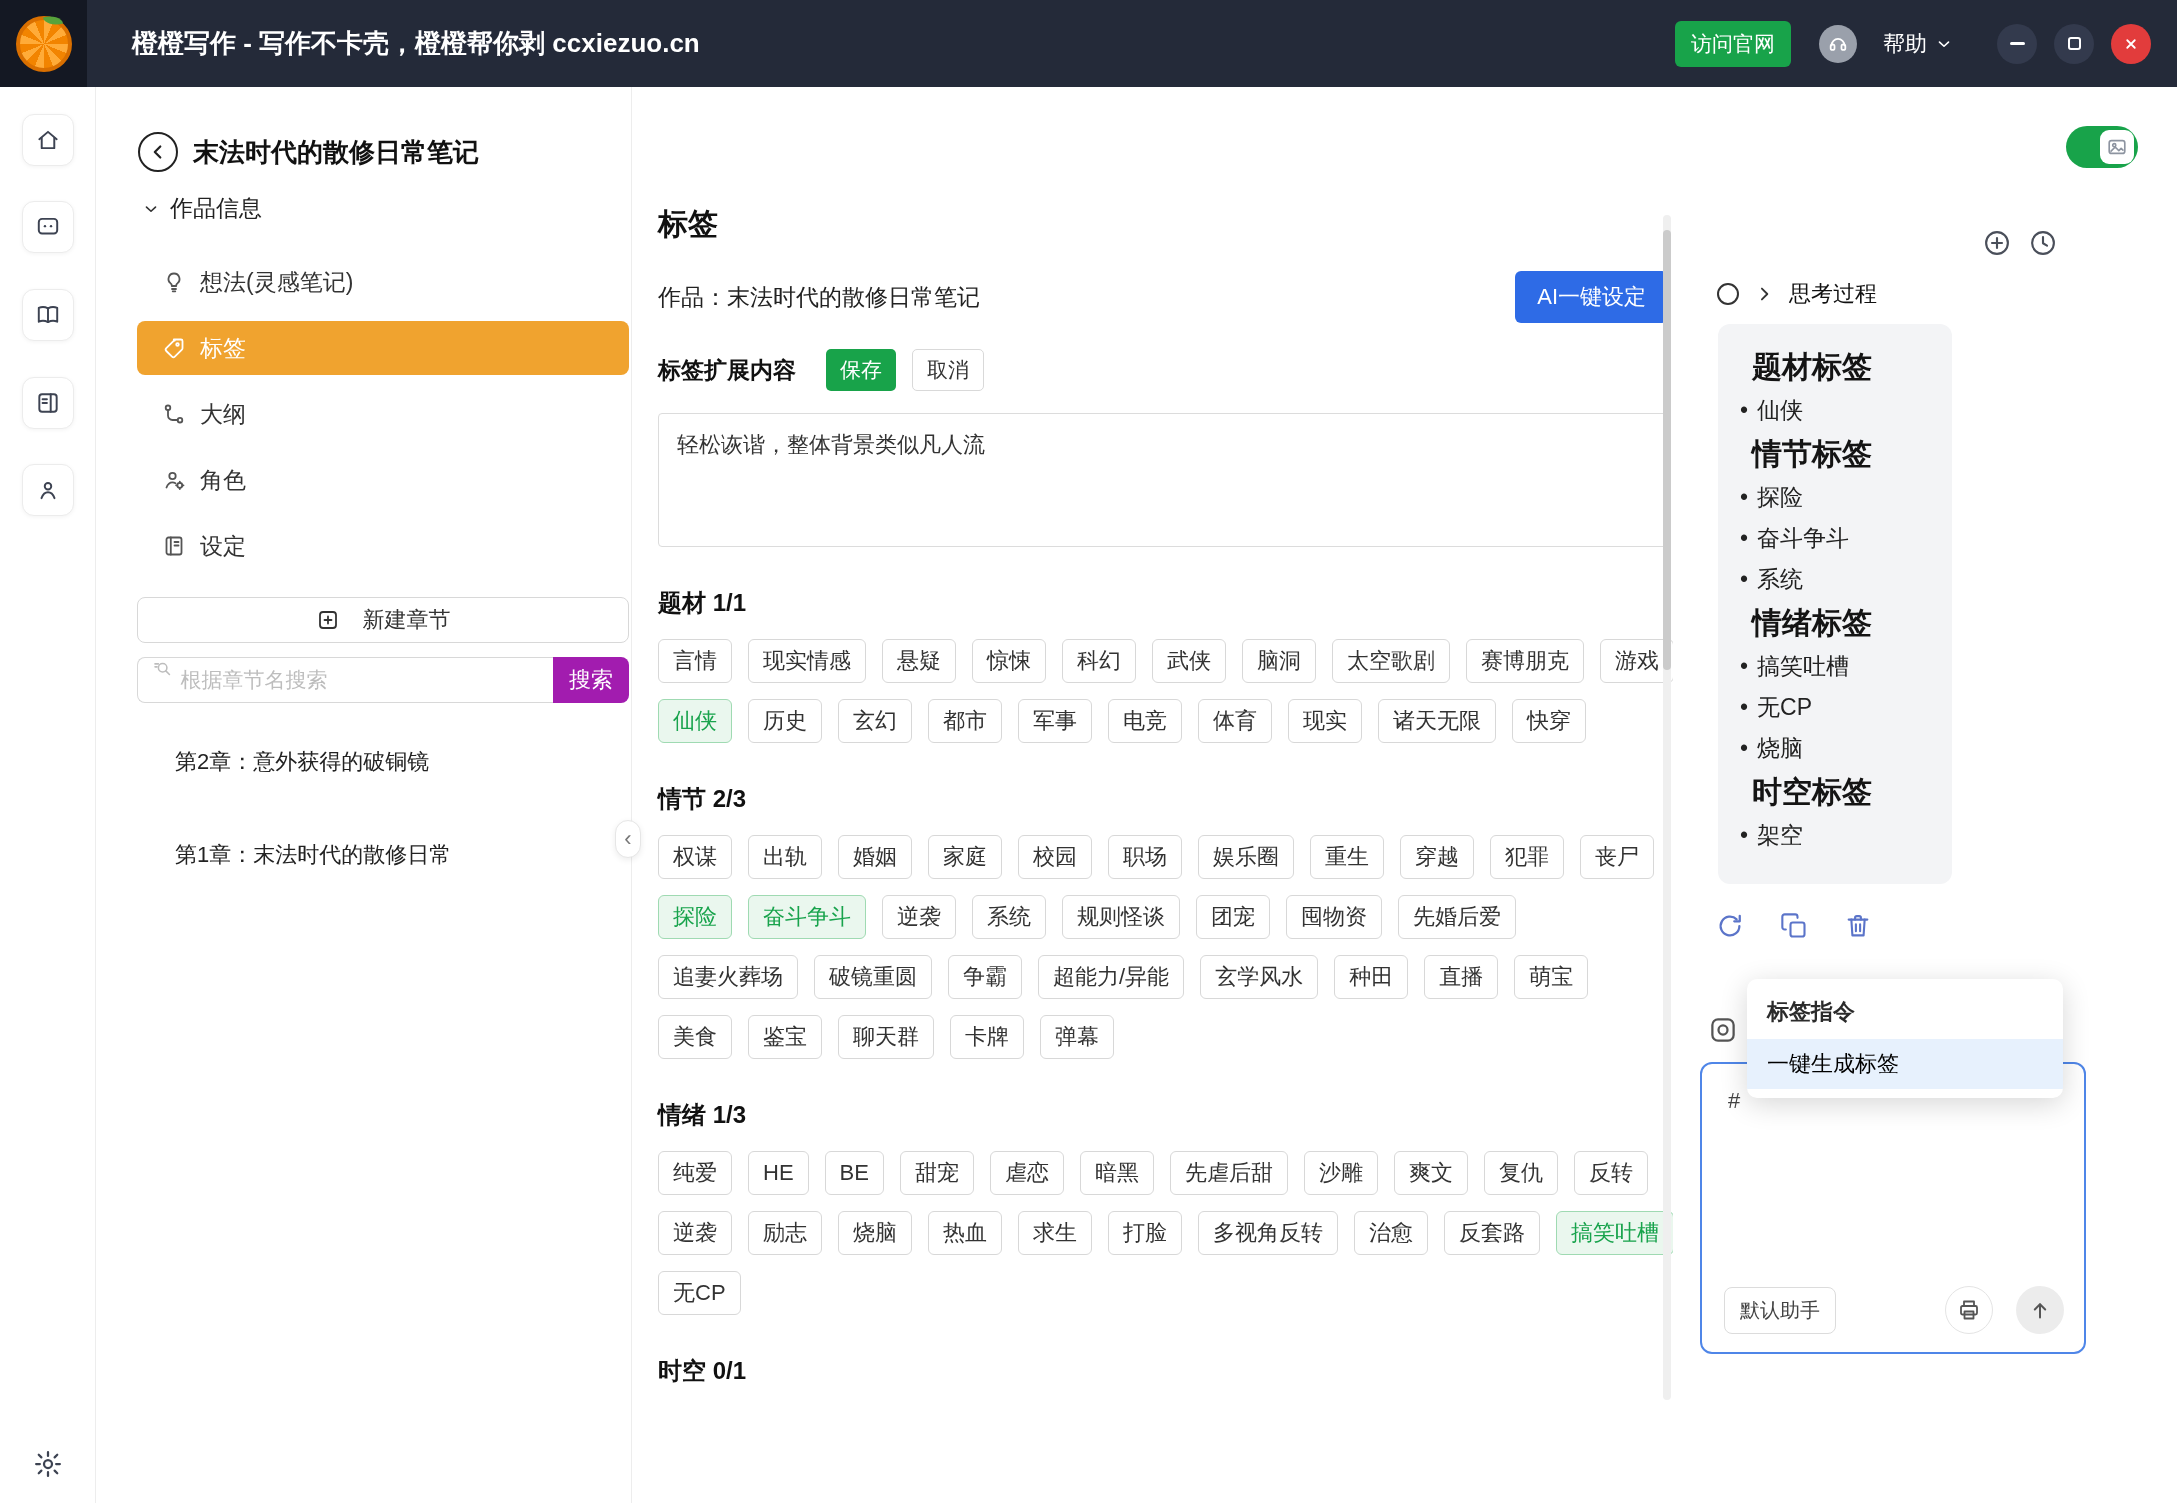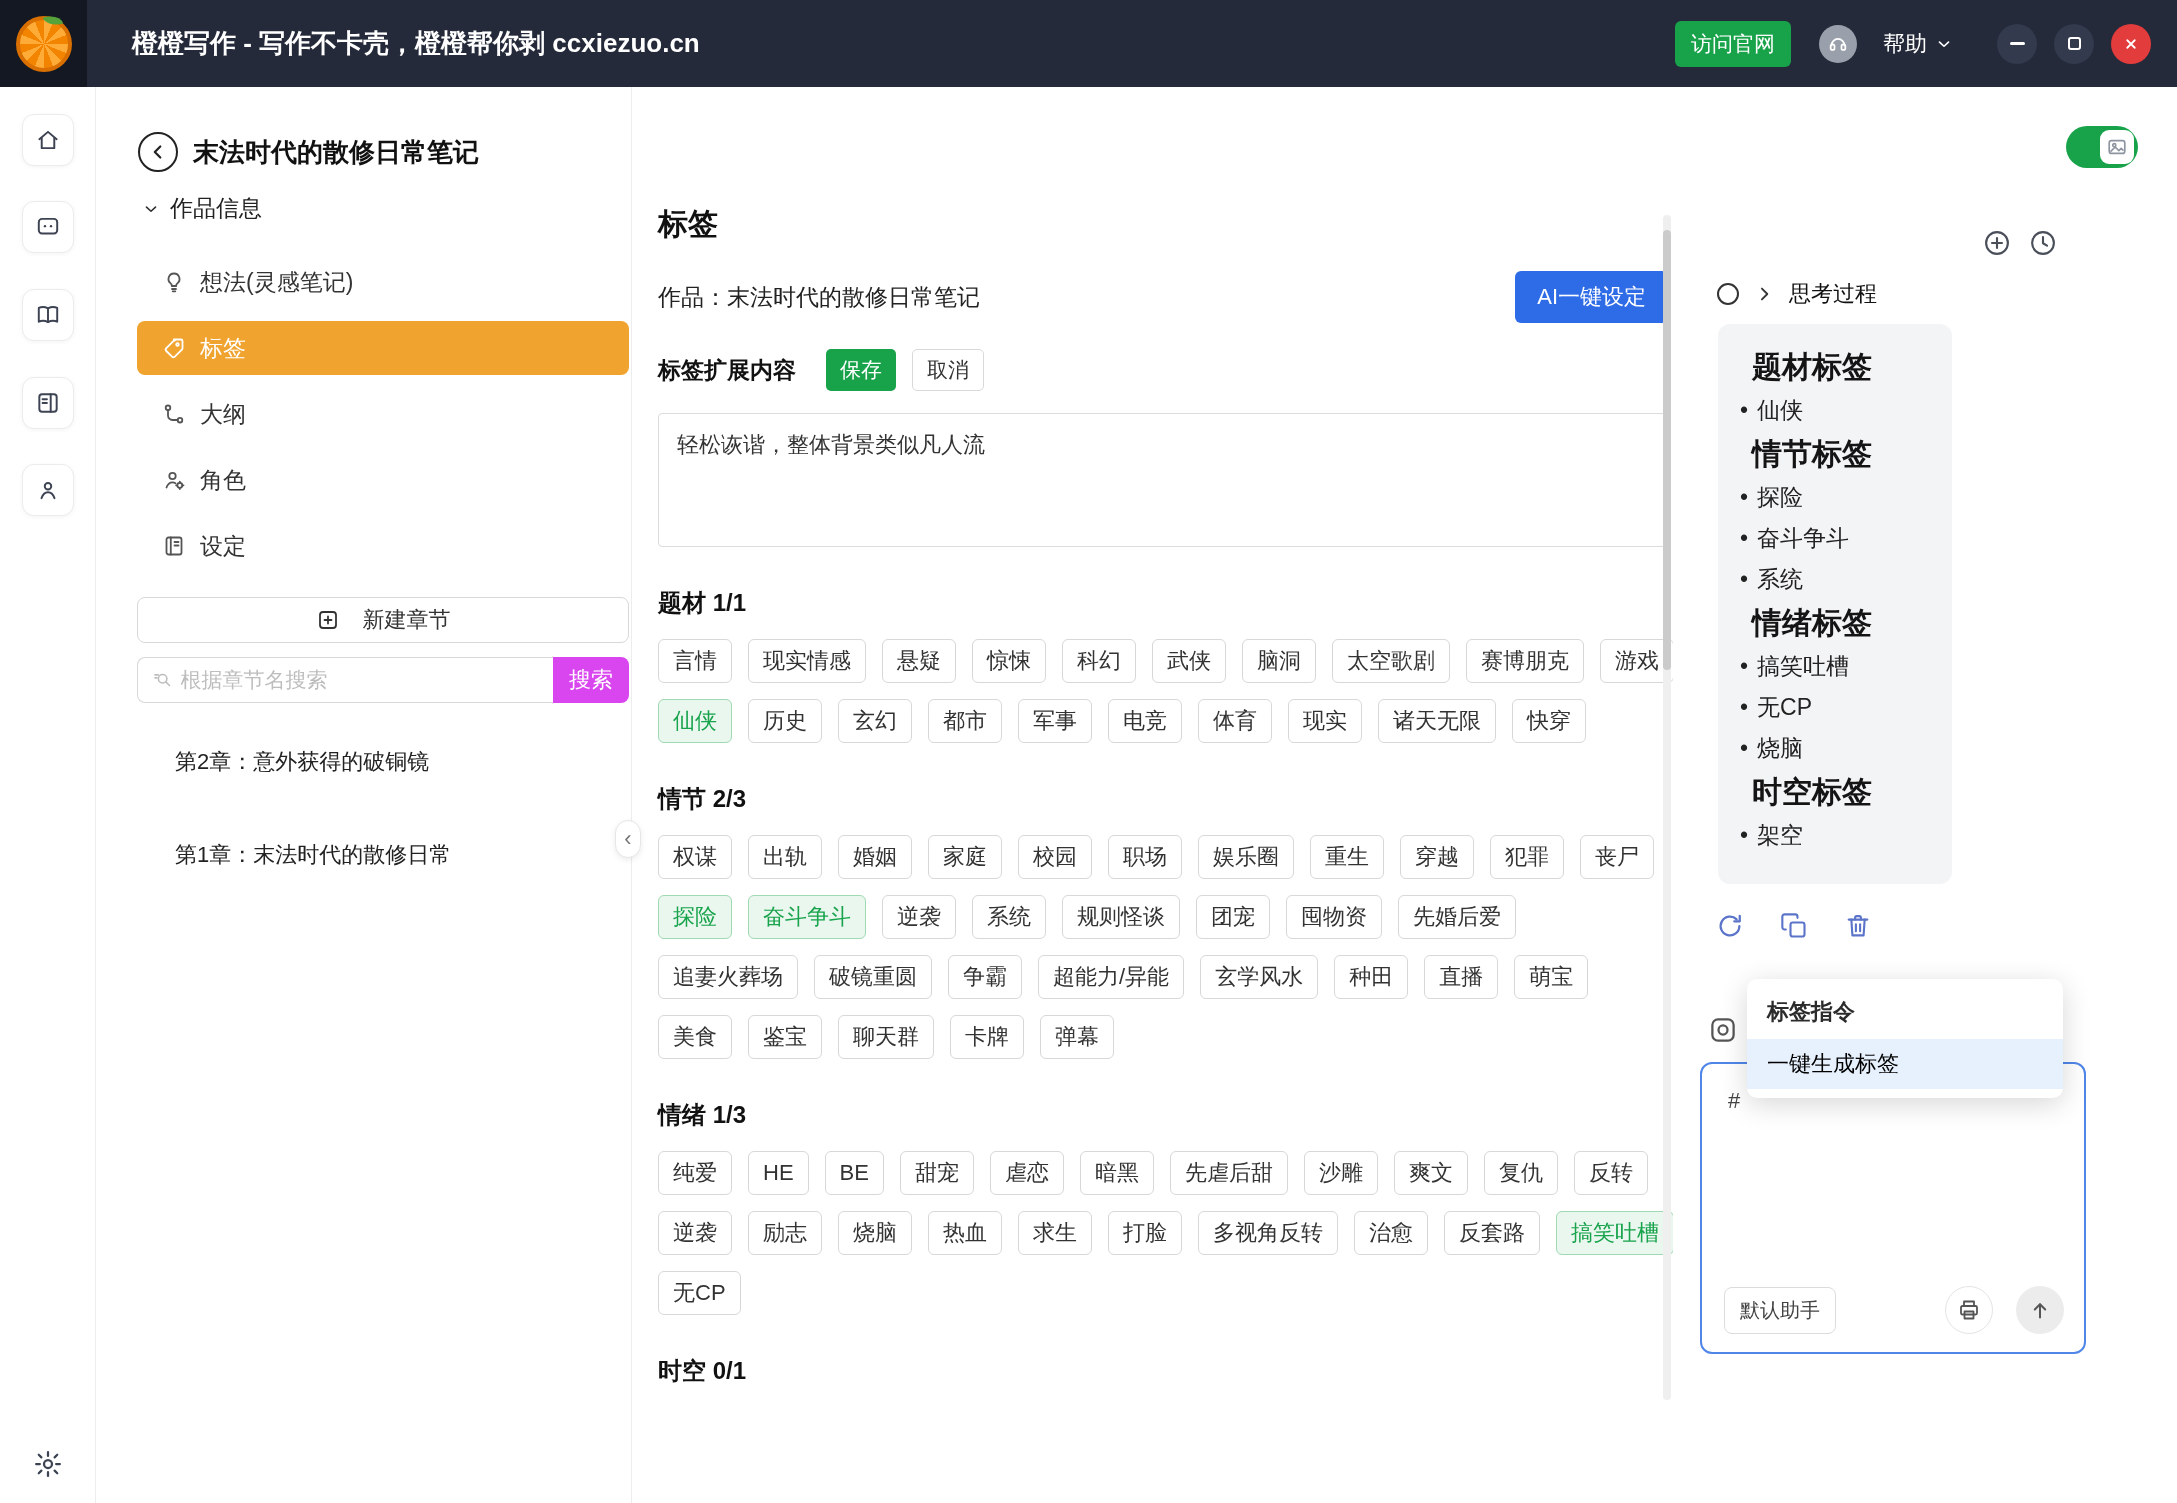--- a/index.html
+++ b/index.html
@@ -47,24 +47,24 @@
   .sb-item { height:54px; margin-bottom:12px; display:flex; align-items:center; padding-left:25px; gap:14px;
              font-size:23px; color:#333; border-radius:8px; cursor:pointer; }
   .sb-item .ic { color:#555; }
   .sb-item.active { background:#f0a32f; color:#fff; }
   .sb-item.active .ic { color:#fff; }
   .new-chapter { position:absolute; left:41px; top:510px; width:492px; height:46px; border:1px solid #d8d8d8;
                  border-radius:8px; display:flex; align-items:center; justify-content:center; gap:23px;
                  font-size:22px; color:#333; background:#fff; }
   .search-row { position:absolute; left:41px; top:570px; width:492px; height:46px; display:flex; }
   .search-box { flex:1; border:1px solid #d8d8d8; border-right:none; border-radius:8px 0 0 8px; display:flex;
-                align-items:center; padding-left:14px; gap:8px; color:#bdbdbd; background:#fff; }
+                padding-left:14px; gap:8px; color:#bdbdbd; background:#fff; }
   .search-box input { border:none; outline:none; font-size:21px; width:100%; color:#333; background:transparent; }
   .search-box input::placeholder { color:#bdbdbd; }
-  .search-btn { width:76px; background:#d946ef; color:#fff; font-size:22px; border-radius:0 8px 8px 0; }
+  .search-btn { width:76px; background:#a21caf; color:#fff; font-size:22px; border-radius:0 8px 8px 0; }
   .chapters { position:absolute; left:0; top:645px; width:100%; }
   .chapter { height:60px; margin-bottom:33px; display:flex; align-items:center; padding-left:79px; font-size:22px; color:#222; cursor:pointer; }
   .collapse { position:absolute; left:615px; top:820px; width:26px; height:38px; border-radius:13px; background:#fff;
               border:1px solid #e6e6e6; box-shadow:0 2px 6px rgba(0,0,0,.08); color:#777; font-size:22px;
               display:flex; align-items:center; justify-content:center; z-index:6; cursor:pointer; }
 
   
   .main { position:absolute; left:632px; top:87px; width:1041px; height:1320px; overflow:hidden; background:#fff; }
   .m-inner { padding:120px 0 0 26px; width:1036px; }
   .page-title { font-size:30px; line-height:34px; font-weight:700; color:#111; margin-bottom:30px; }

